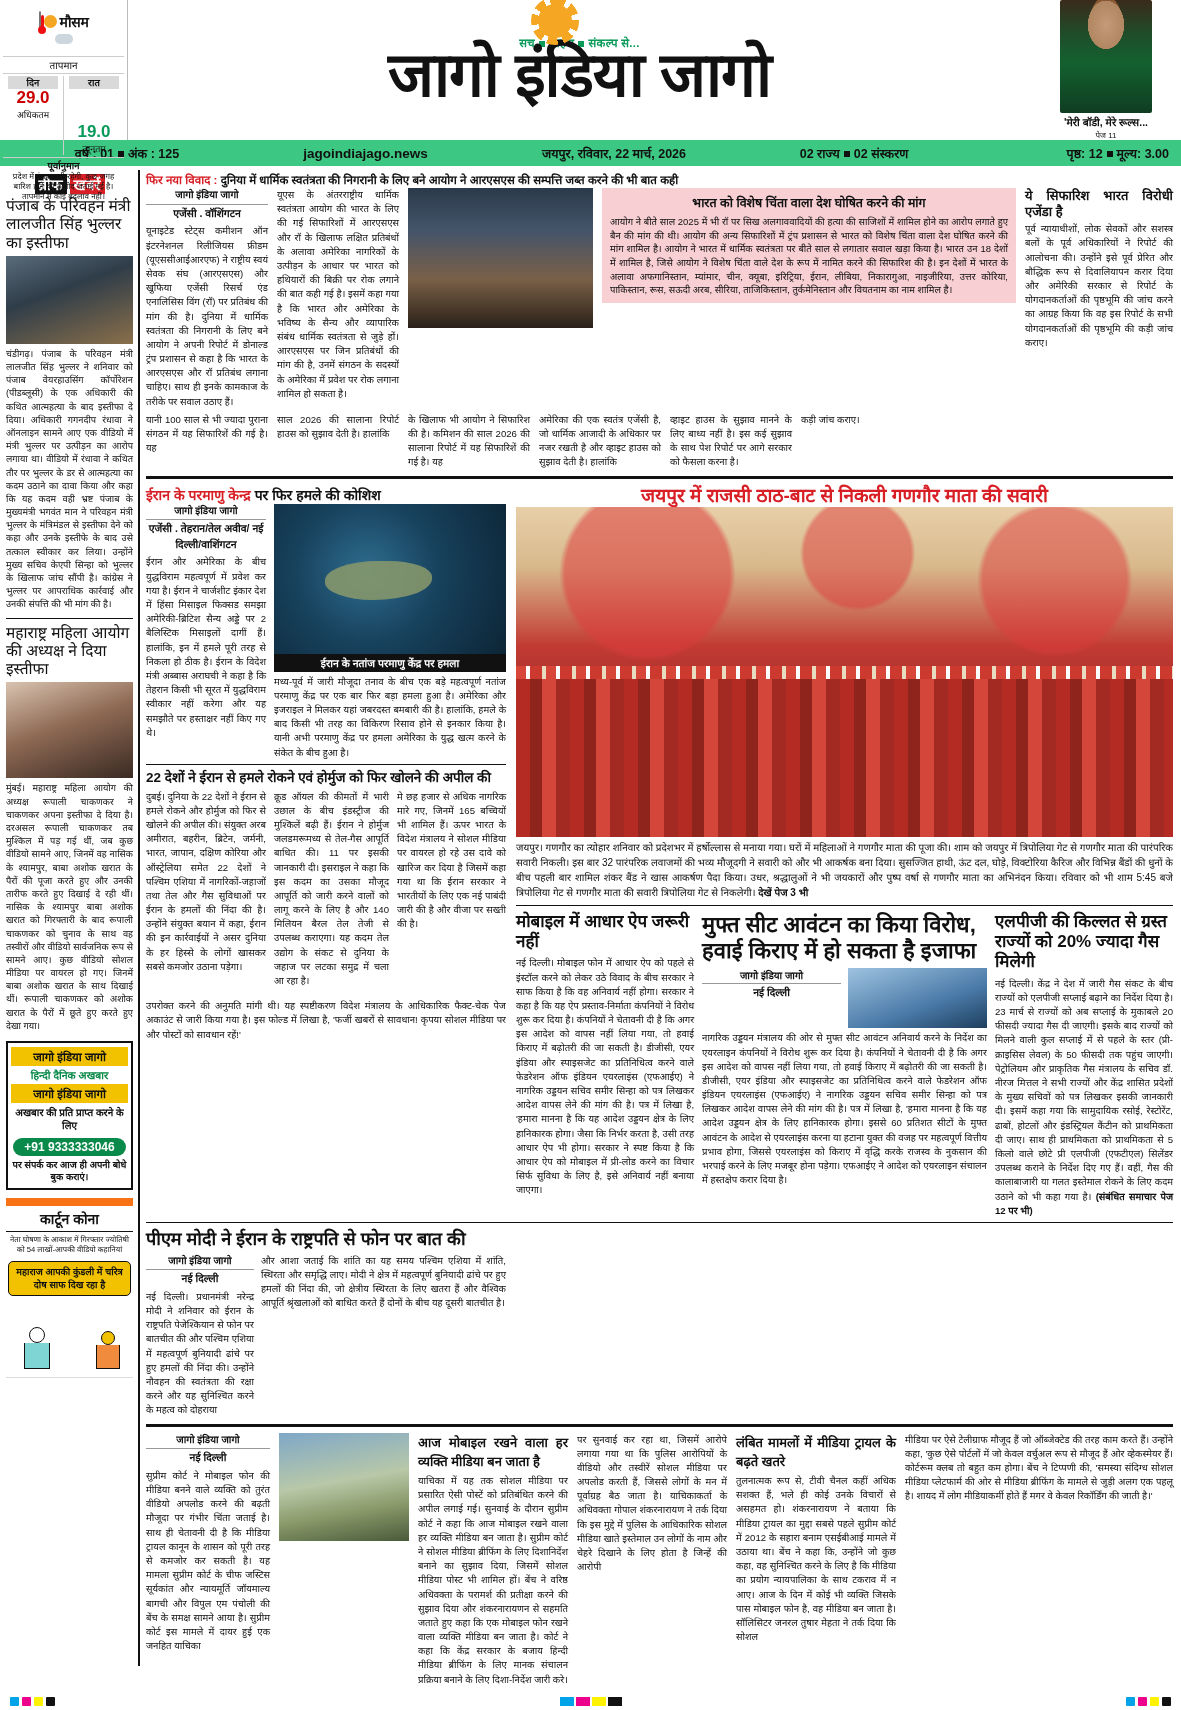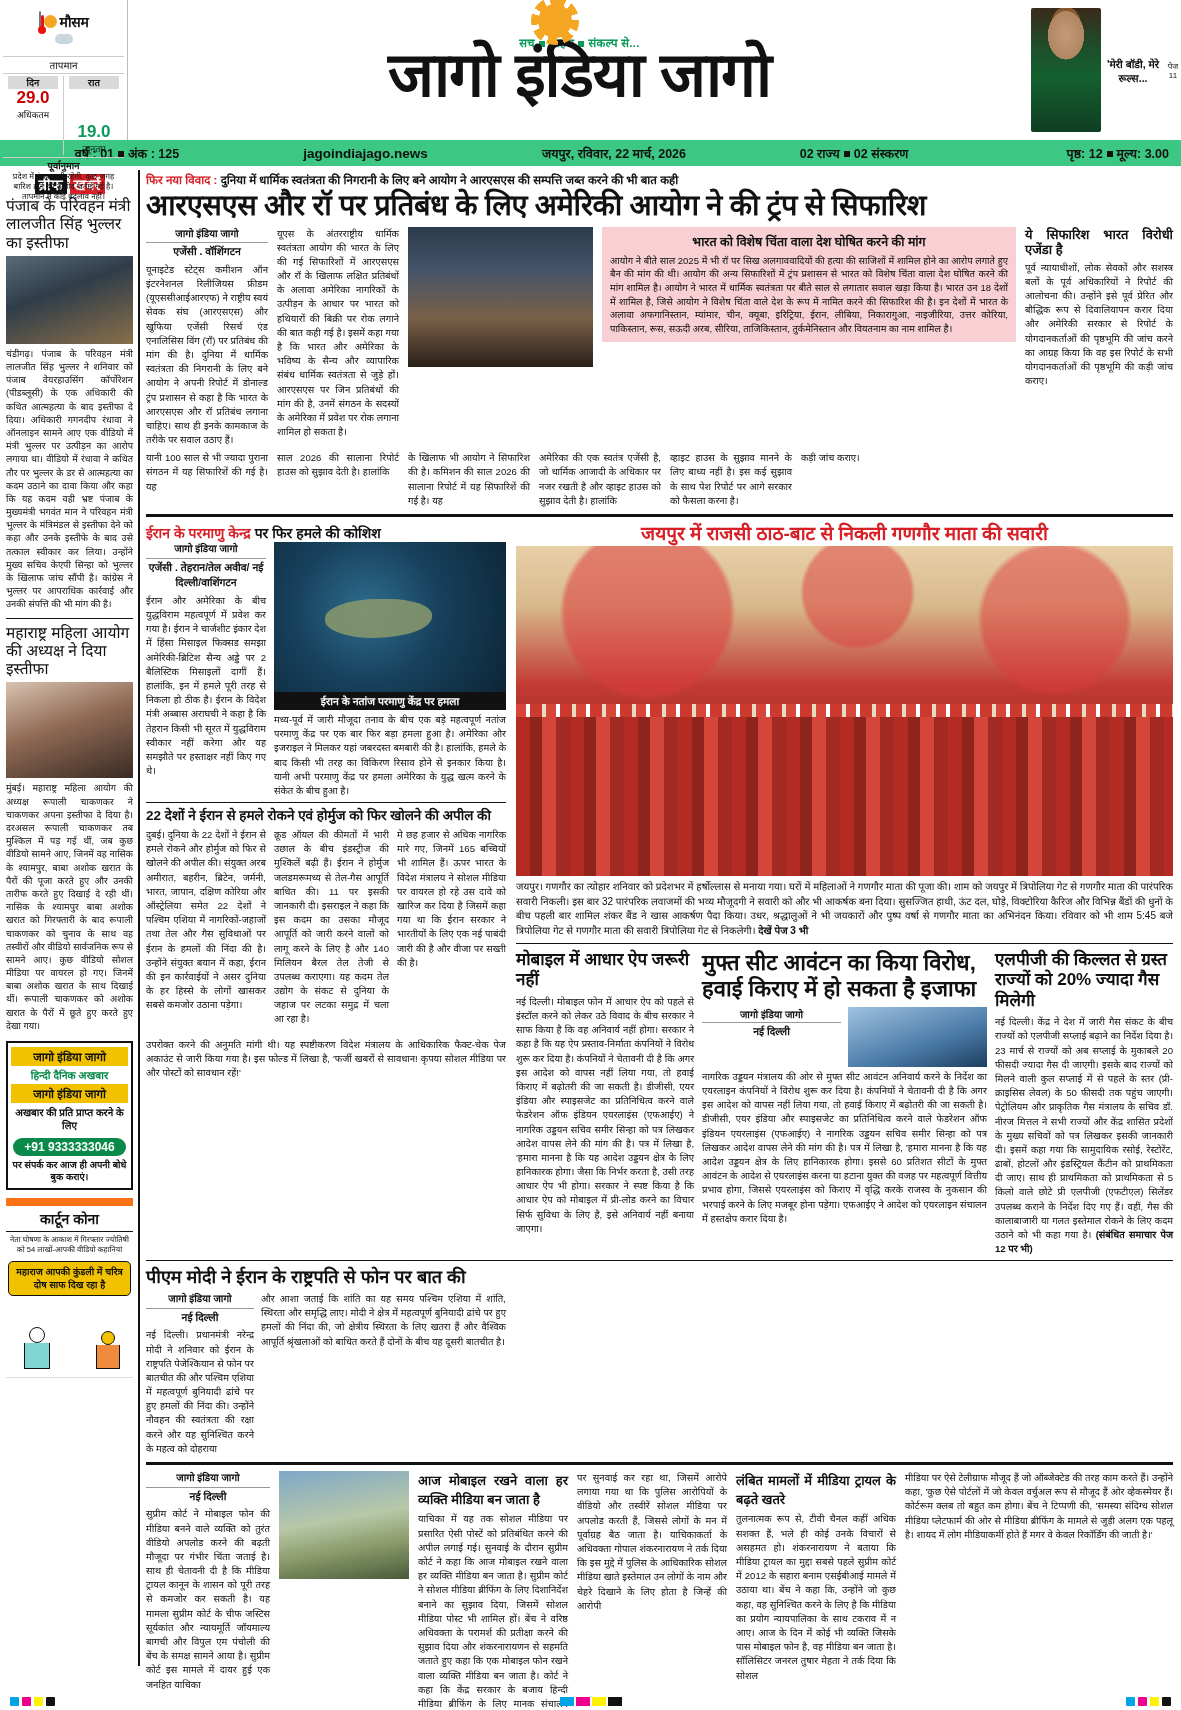--- a/index.html
+++ b/index.html
@@ -41,21 +41,21 @@
   .title-zone { flex:1; position:relative; display:flex; flex-direction:column; align-items:center; justify-content:center;}
   .tagline { font-size:11.5px; font-weight:700; color:#0a9a5a; margin-bottom:-4px; letter-spacing:.3px; }
   .tagline .sq { display:inline-block; width:6px;height:6px;background:#0a9a5a;vertical-align:middle;margin:0 4px; }
   .logo-row { display:flex; align-items:center; justify-content:center; }
   .logo { font-size: 62px; font-weight: 900; letter-spacing:-1px; line-height:.95; font-family:"Liberation Sans", sans-serif;}
   .sun-deco { position:absolute; left:calc(50% - 42px); top:4px; width:34px;height:34px;background:#f5a623;border-radius:50%; z-index:3;}
   .sun-deco:before{content:"";position:absolute;inset:-7px;border-radius:50%;
     background:conic-gradient(#f5a623 0 8%,transparent 8% 12%,#f5a623 12% 20%,transparent 20% 24%,#f5a623 24% 32%,transparent 32% 36%,#f5a623 36% 44%,transparent 44% 48%,#f5a623 48% 56%,transparent 56% 60%,#f5a623 60% 68%,transparent 68% 72%,#f5a623 72% 80%,transparent 80% 84%,#f5a623 84% 92%,transparent 92% 96%,#f5a623 96% 100%);
     z-index:-1;}
 
-  .promo-zone { width: 150px; position:relative; display:flex; flex-direction:row; align-items:center;}
+  .promo-zone { width: 150px; position:relative; display:flex; flex-direction:column; align-items:center;}
   .promo-img { width: 92px; height: 124px; border-radius:2px;
     background:
       radial-gradient(ellipse 30px 40px at 50% 22%, #c49a78 0%, #b08761 60%, transparent 61%),
       radial-gradient(ellipse 22px 30px at 50% 16%, #6b4226 0%, #8a5a33 70%, transparent 71%),
       linear-gradient(180deg,#3a2a1c 0%, #1f4d2a 30%, #14612f 55%, #0f3d22 100%);
     background-color:#1d4a28;
     overflow:hidden;
   }
   .promo-cap { font-size:10.5px; font-weight:700; margin-top:2px; text-align:center; }
   .promo-pg { font-size:8px; text-align:center; }
@@ -286,21 +286,20 @@
       </div>
     </div>
 
     <div class="main-col">
 
       <div>
         <div class="kicker">
           <span class="rd">फिर नया विवाद :</span>
           <span>दुनिया में धार्मिक स्वतंत्रता की निगरानी के लिए बने आयोग ने आरएसएस की सम्पत्ति जब्त करने की भी बात कही</span>
         </div>
-        <div class="big-head">आरएसएस और रॉ पर प्रतिबंध के लिए अमेरिकी आयोग ने की ट्रंप से सिफारिश</div>
 
         <div class="cols3">
           <div class="col" style="width:122px">
             <div class="byline">जागो इंडिया जागो</div>
             <div class="byline2">एजेंसी . वॉशिंगटन</div>
             <div>यूनाइटेड स्टेट्स कमीशन ऑन इंटरनेशनल रिलीजियस फ्रीडम (यूएससीआईआरएफ) ने राष्ट्रीय स्वयं सेवक संघ (आरएसएस) और खुफिया एजेंसी रिसर्च एंड एनालिसिस विंग (रॉ) पर प्रतिबंध की मांग की है। दुनिया में धार्मिक स्वतंत्रता की निगरानी के लिए बने आयोग ने अपनी रिपोर्ट में डोनाल्ड ट्रंप प्रशासन से कहा है कि भारत के आरएसएस और रॉ प्रतिबंध लगाना चाहिए। साथ ही इनके कामकाज के तरीके पर सवाल उठाए हैं।</div>
           </div>
           <div class="col" style="width:122px">
             <div>यूएस के अंतरराष्ट्रीय धार्मिक स्वतंत्रता आयोग की भारत के लिए की गई सिफारिशों में आरएसएस और रॉ के खिलाफ लक्षित प्रतिबंधों के अलावा अमेरिका नागरिकों के उत्पीड़न के आधार पर भारत को हथियारों की बिक्री पर रोक लगाने की बात कही गई है। इसमें कहा गया है कि भारत और अमेरिका के भविष्य के सैन्य और व्यापारिक संबंध धार्मिक स्वतंत्रता से जुड़े हों। आरएसएस पर जिन प्रतिबंधों की मांग की है, उनमें संगठन के सदस्यों के अमेरिका में प्रवेश पर रोक लगाना शामिल हो सकता है।</div>
           </div>

